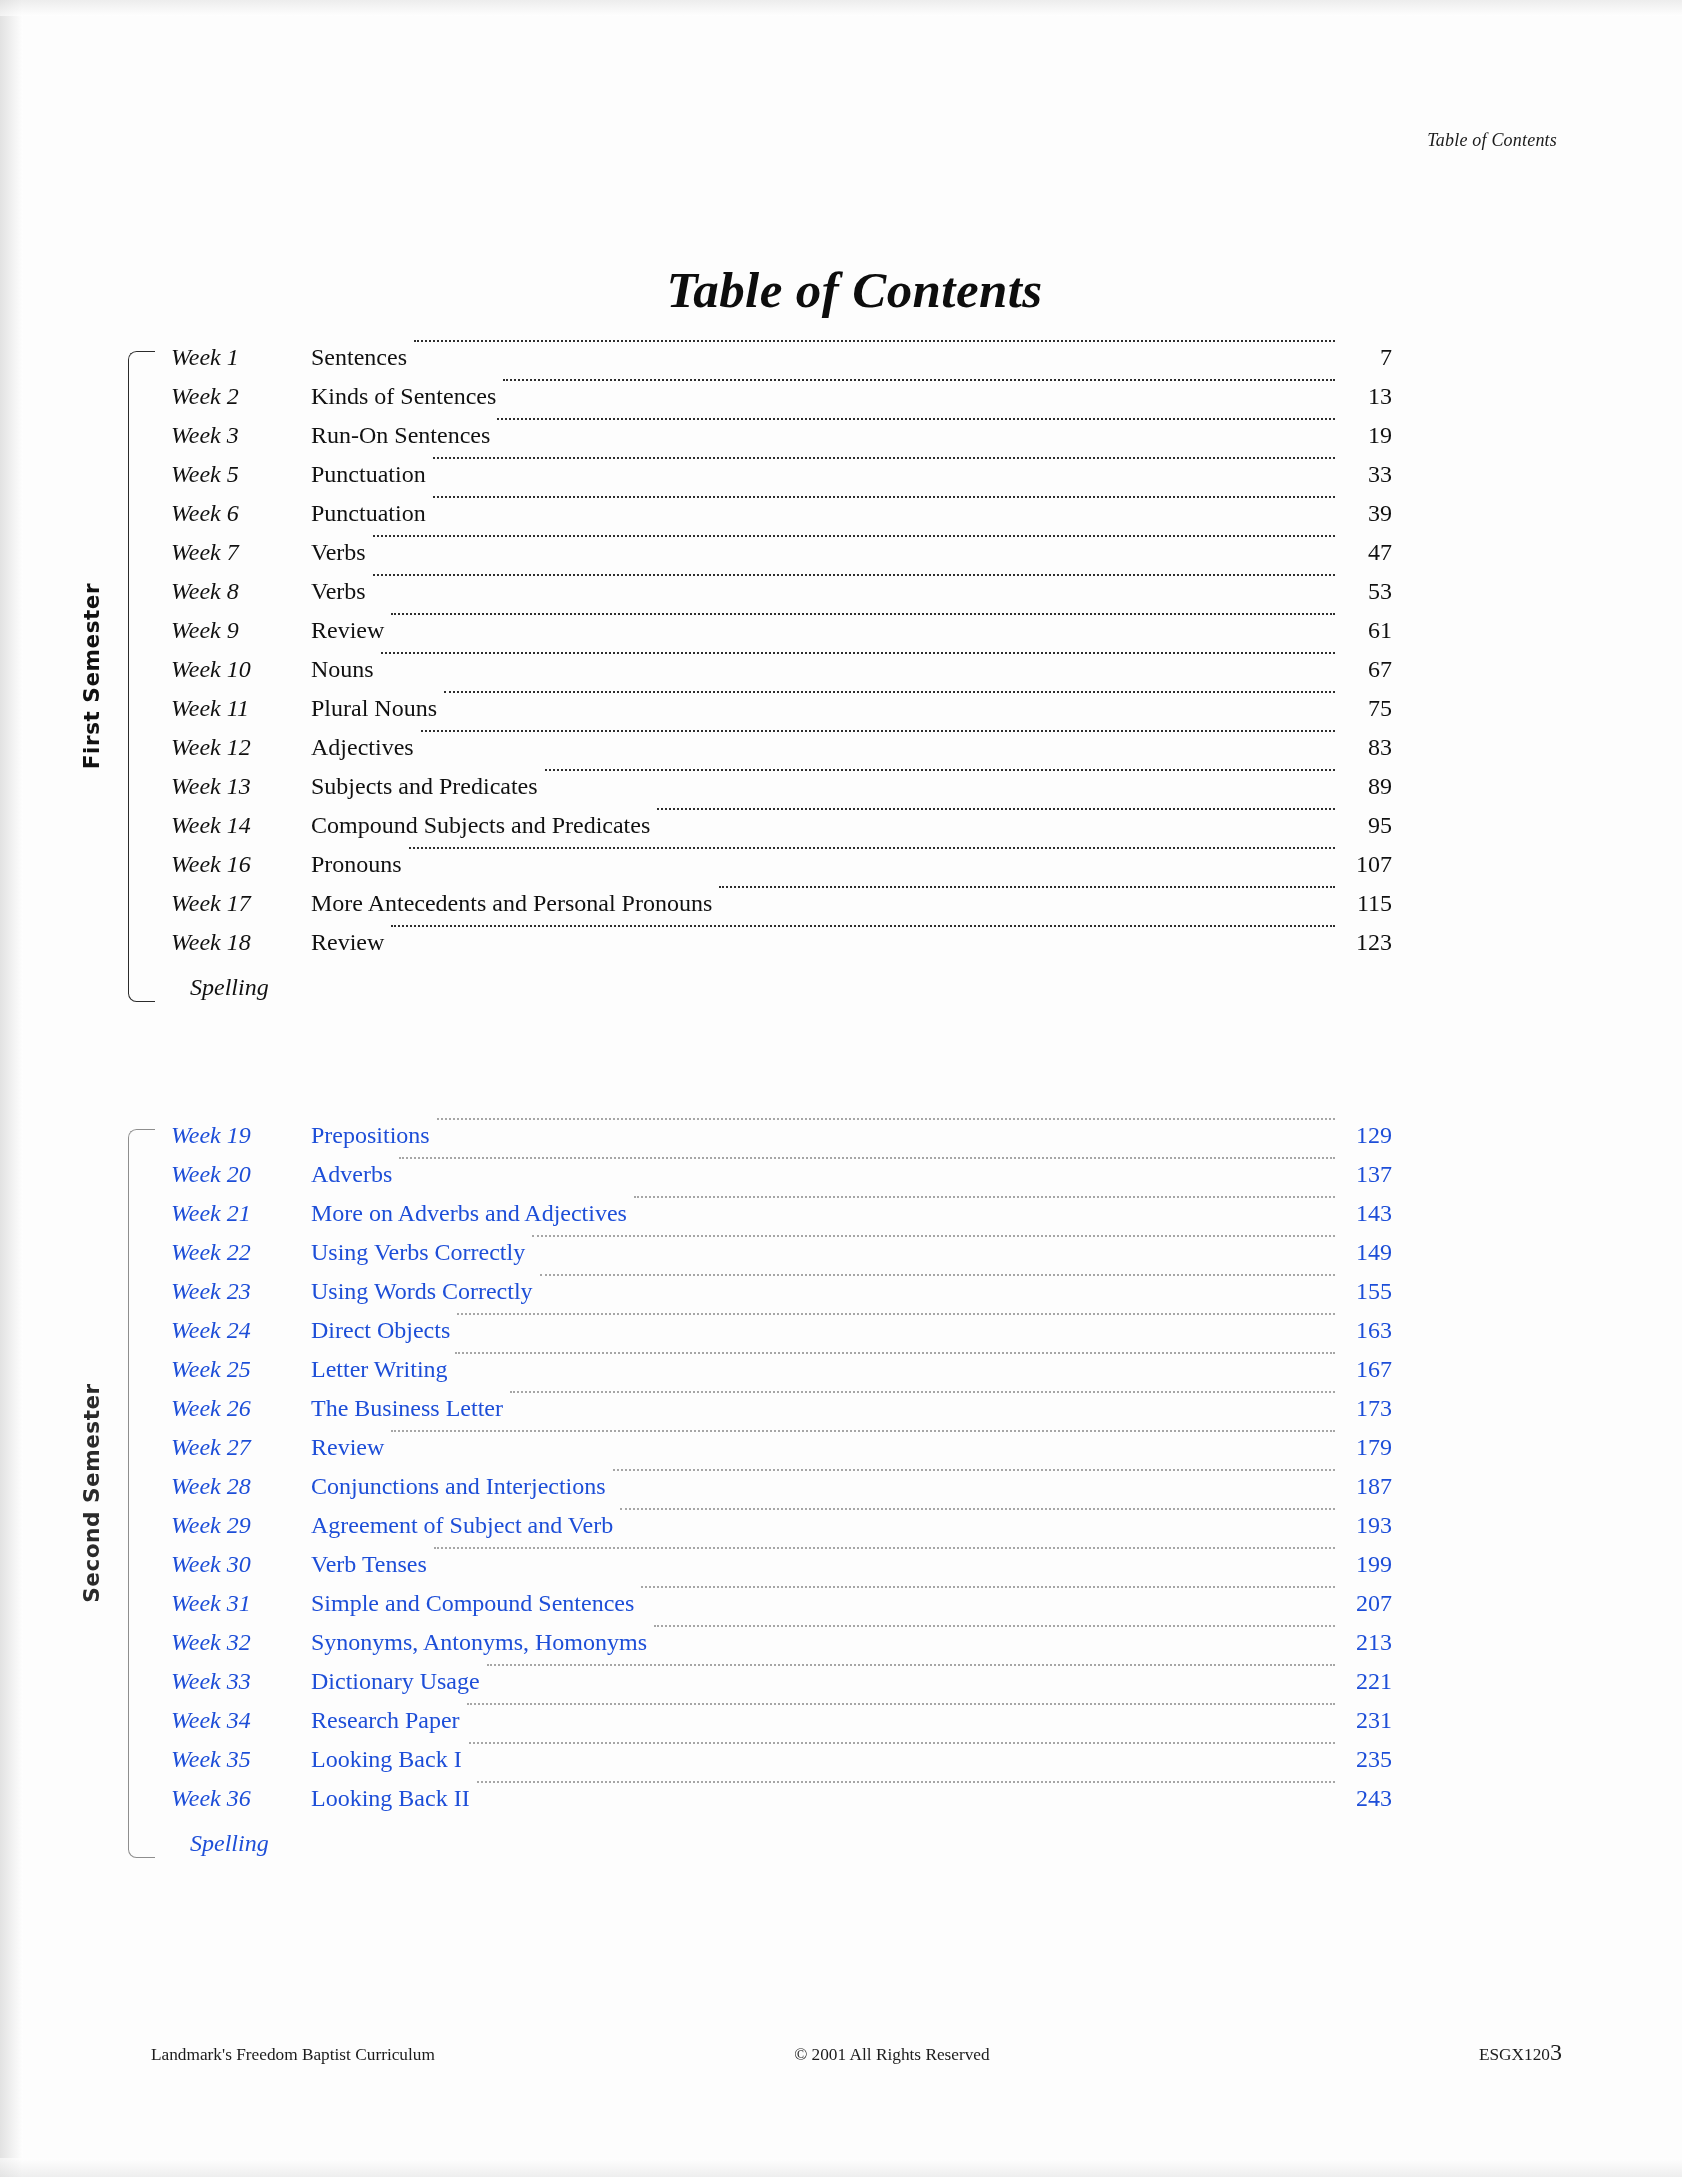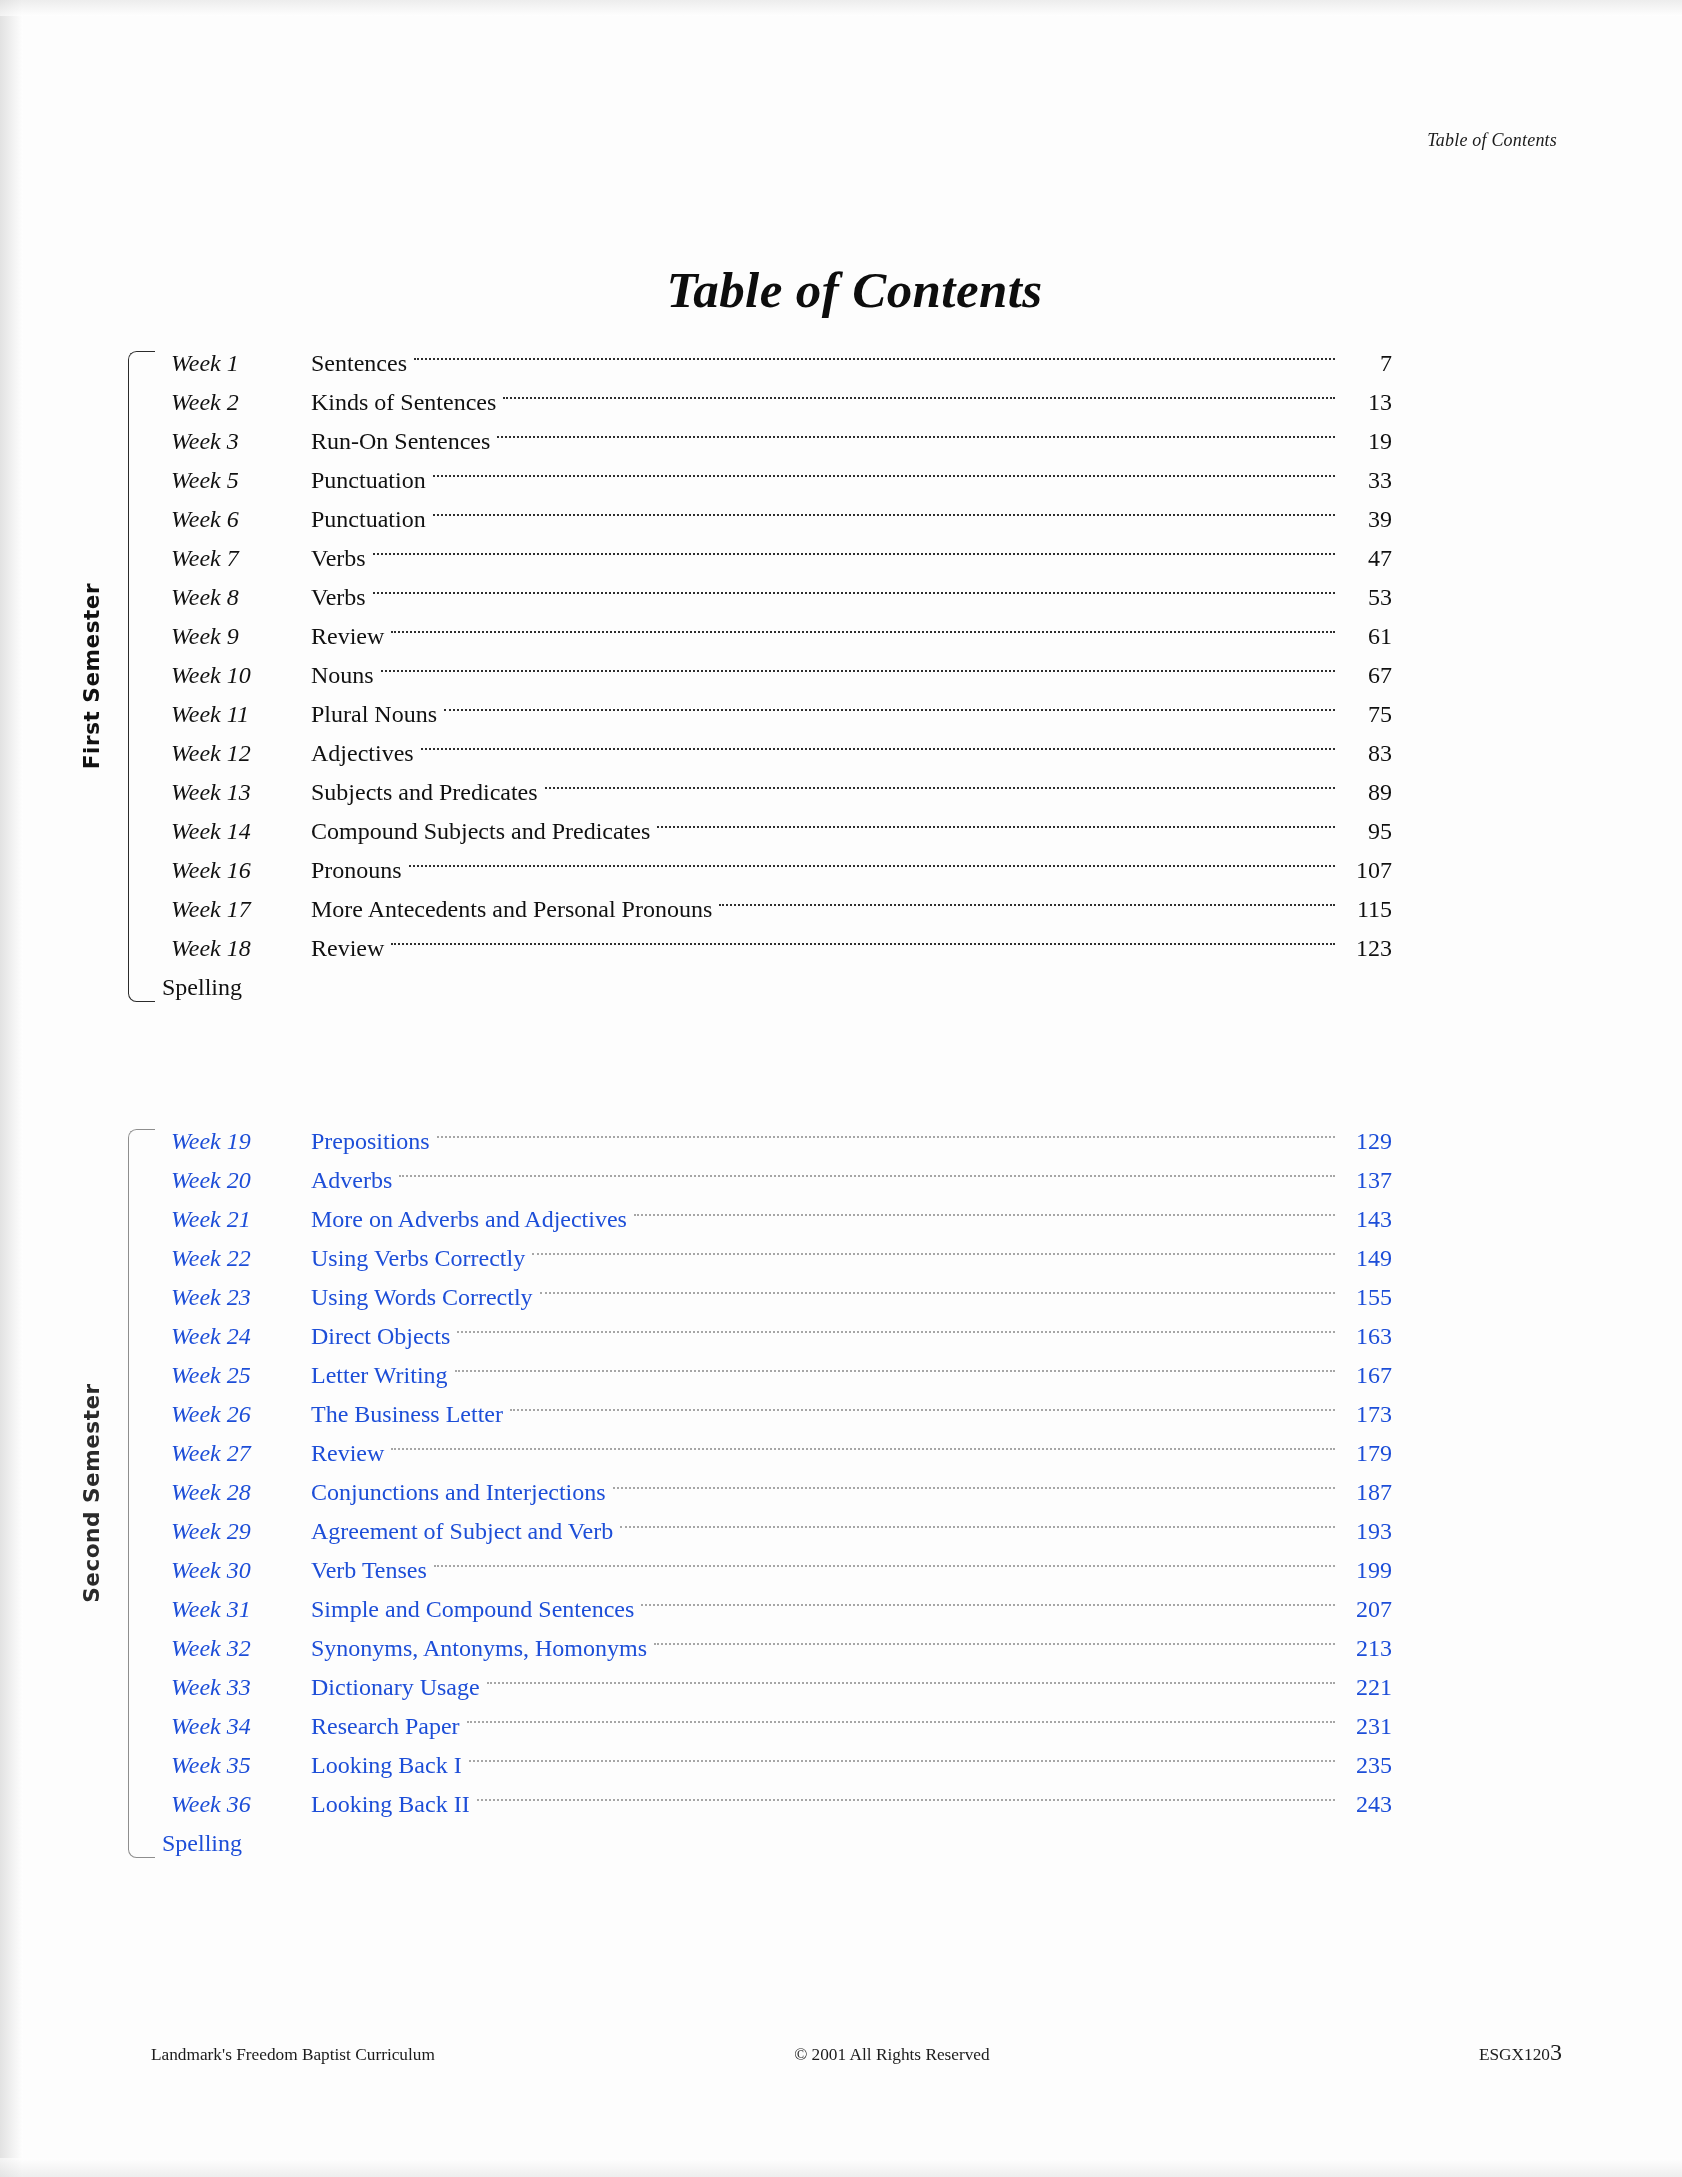--- a/index.html
+++ b/index.html
@@ -108,21 +108,21 @@
   #semester-2 .bracket { border-color: #8e8e8e; }
 
   .toc-list {
     margin: 0;
     padding: 0;
     list-style: none;
     margin-left: 59px;
   }
   .toc-row {
     display: flex;
-    align-items: center;
+    align-items: flex-start;
     height: 39px;
     font-size: 24px;
   }
   .wk {
     flex: 0 0 140px;
     font-style: italic;
     white-space: nowrap;
   }
   .ttl { white-space: nowrap; }
   .leader {
@@ -133,21 +133,22 @@
     border-bottom: 2.6px dotted #2d2d2d;
     min-width: 17.3px;
   }
   .pg {
     flex: 0 0 52px;
     text-align: right;
     white-space: nowrap;
   }
 
   .spelling-row {
-    margin-left: 50px;
+    margin-left: 78px;
+    font-style: italic;
     font-size: 24px;
     height: 39px;
     line-height: 39px;
   }
 
   
   #semester-2 .toc-row,
   #semester-2 .spelling-row { color: #1d4ed8; }
   #semester-2 .leader { border-bottom-color: #a6a6a6; }
 

